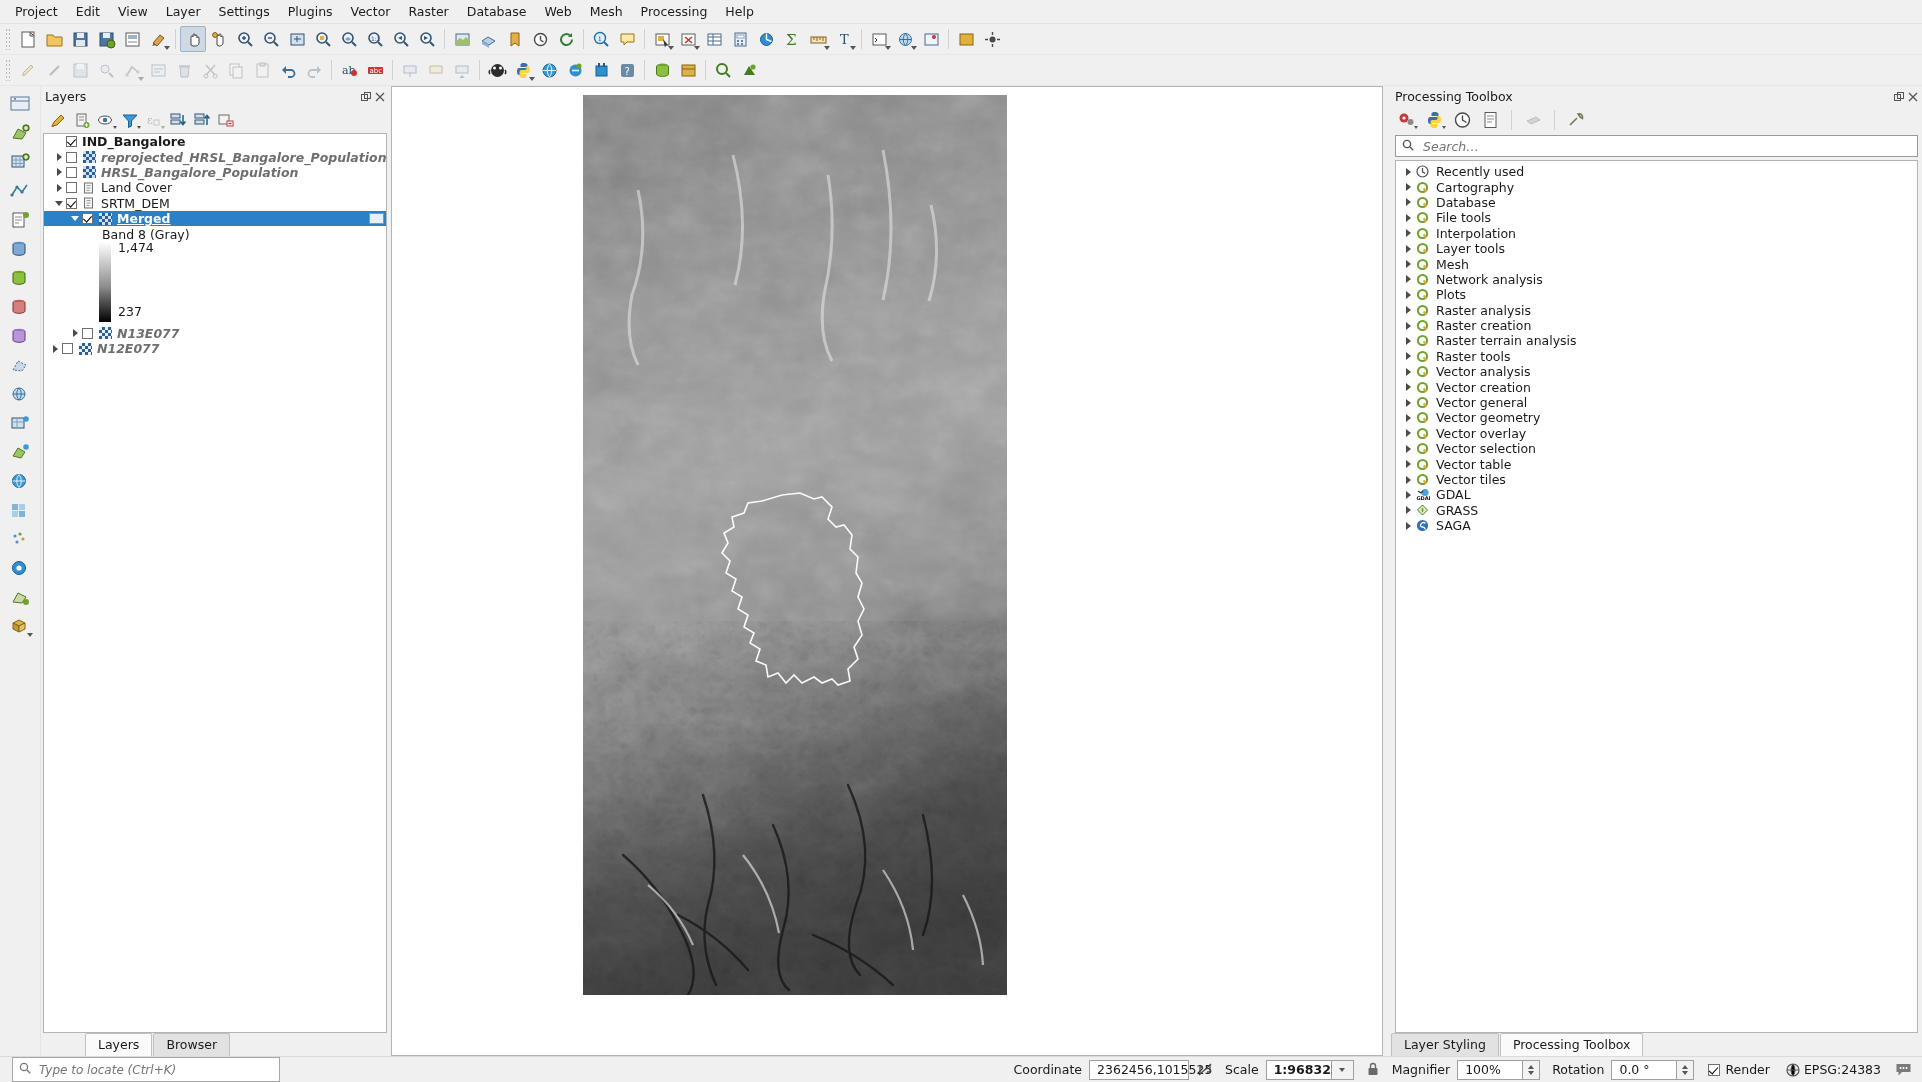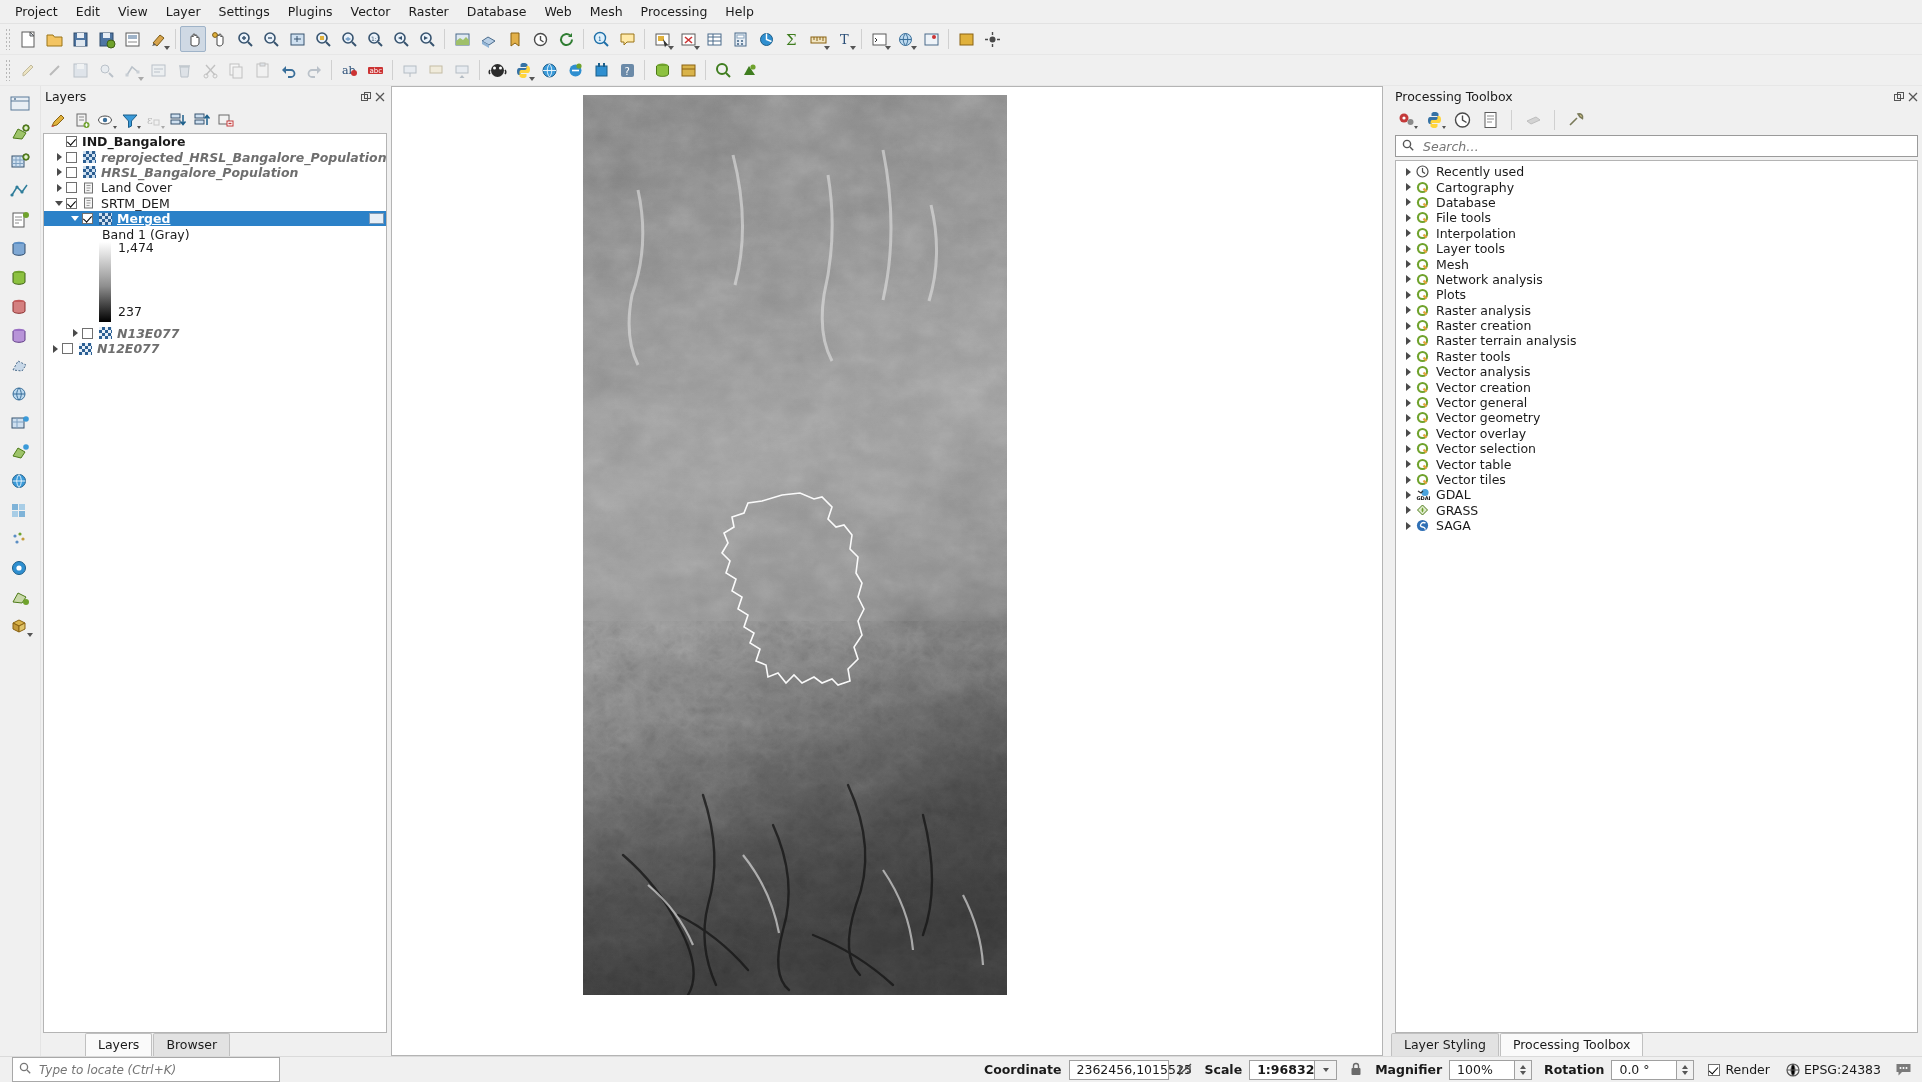--- a/index.html
+++ b/index.html
@@ -128,21 +128,21 @@
   
   .statusbar {
     height:26px; flex:0 0 26px; background:#f0f0f0; display:flex; align-items:center;
     border-top:1px solid #dadada; padding:0 4px; gap:0;
   }
   .locator { width:268px; height:25px; background:#fff; border:1px solid #a8a8a8;
              display:flex; align-items:center; padding:0 6px; gap:6px; margin-left:8px; }
   .locator input { border:0;outline:0;flex:1;font-size:12px;font-style:italic;color:#9a9a9a;
                    background:transparent; font-family:"DejaVu Sans", sans-serif; }
   .sb-spacer { flex:1 1 auto; }
-  .sb-label { font-size:12.5px; margin:0 7px 0 4px;font-weight:bold; }
+  .sb-label { font-size:12.5px; margin:0 7px 0 4px; }
   .sb-field { height:20px; background:#fff; border:1px solid #a0a0a0; display:flex; align-items:center;
               padding:0 7px; font-size:12.5px; }
   .sb-combo-arrow { width:22px;height:20px;border:1px solid #a0a0a0; border-left:none; background:#f2f2f2;
                     display:flex;align-items:center;justify-content:center; }
   .spin { width:17px;height:20px;border:1px solid #a0a0a0;border-left:none;background:#f2f2f2;
           display:flex;flex-direction:column;align-items:center;justify-content:center;gap:2px;}
   .sb-cbx { width:12px;height:12px;border:1px solid #707070;background:#fff;position:relative;margin-right:5px;}
   .sb-cbx.on::after{content:"";position:absolute;left:2px;top:0px;width:4px;height:8px;
                     border:solid #000;border-width:0 1.6px 1.6px 0;transform:rotate(42deg);}
   .tri-u{width:0;height:0;border-left:3px solid transparent;border-right:3px solid transparent;border-bottom:4px solid #555;}
@@ -881,21 +881,21 @@
             </span>
           <span class="cbx on"></span>
           <span class="licon">
               <span class="raster-chip"></span>
             </span>
           <span class="lbl-sel">Merged</span>
           <span class="style-badge"></span>
         </div>
 
         <div class="trow" style="padding-left:58px;">
-          <span>Band 1 (Gray)</span>
+          <span>Band 8 (Gray)</span>
         </div>
 
         <div style="position:relative; height:84px;">
           <div class="legend-ramp" style="position:absolute; left:55px; top:0px; height:80px;"></div>
           <div style="position:absolute; left:74px; top:-2px; font-size:12.5px;">1,474</div>
           <div style="position:absolute; left:74px; top:62px; font-size:12.5px;">237</div>
         </div>
 
         <div class="trow" style="padding-left:24px;">
           <span class="exp">

